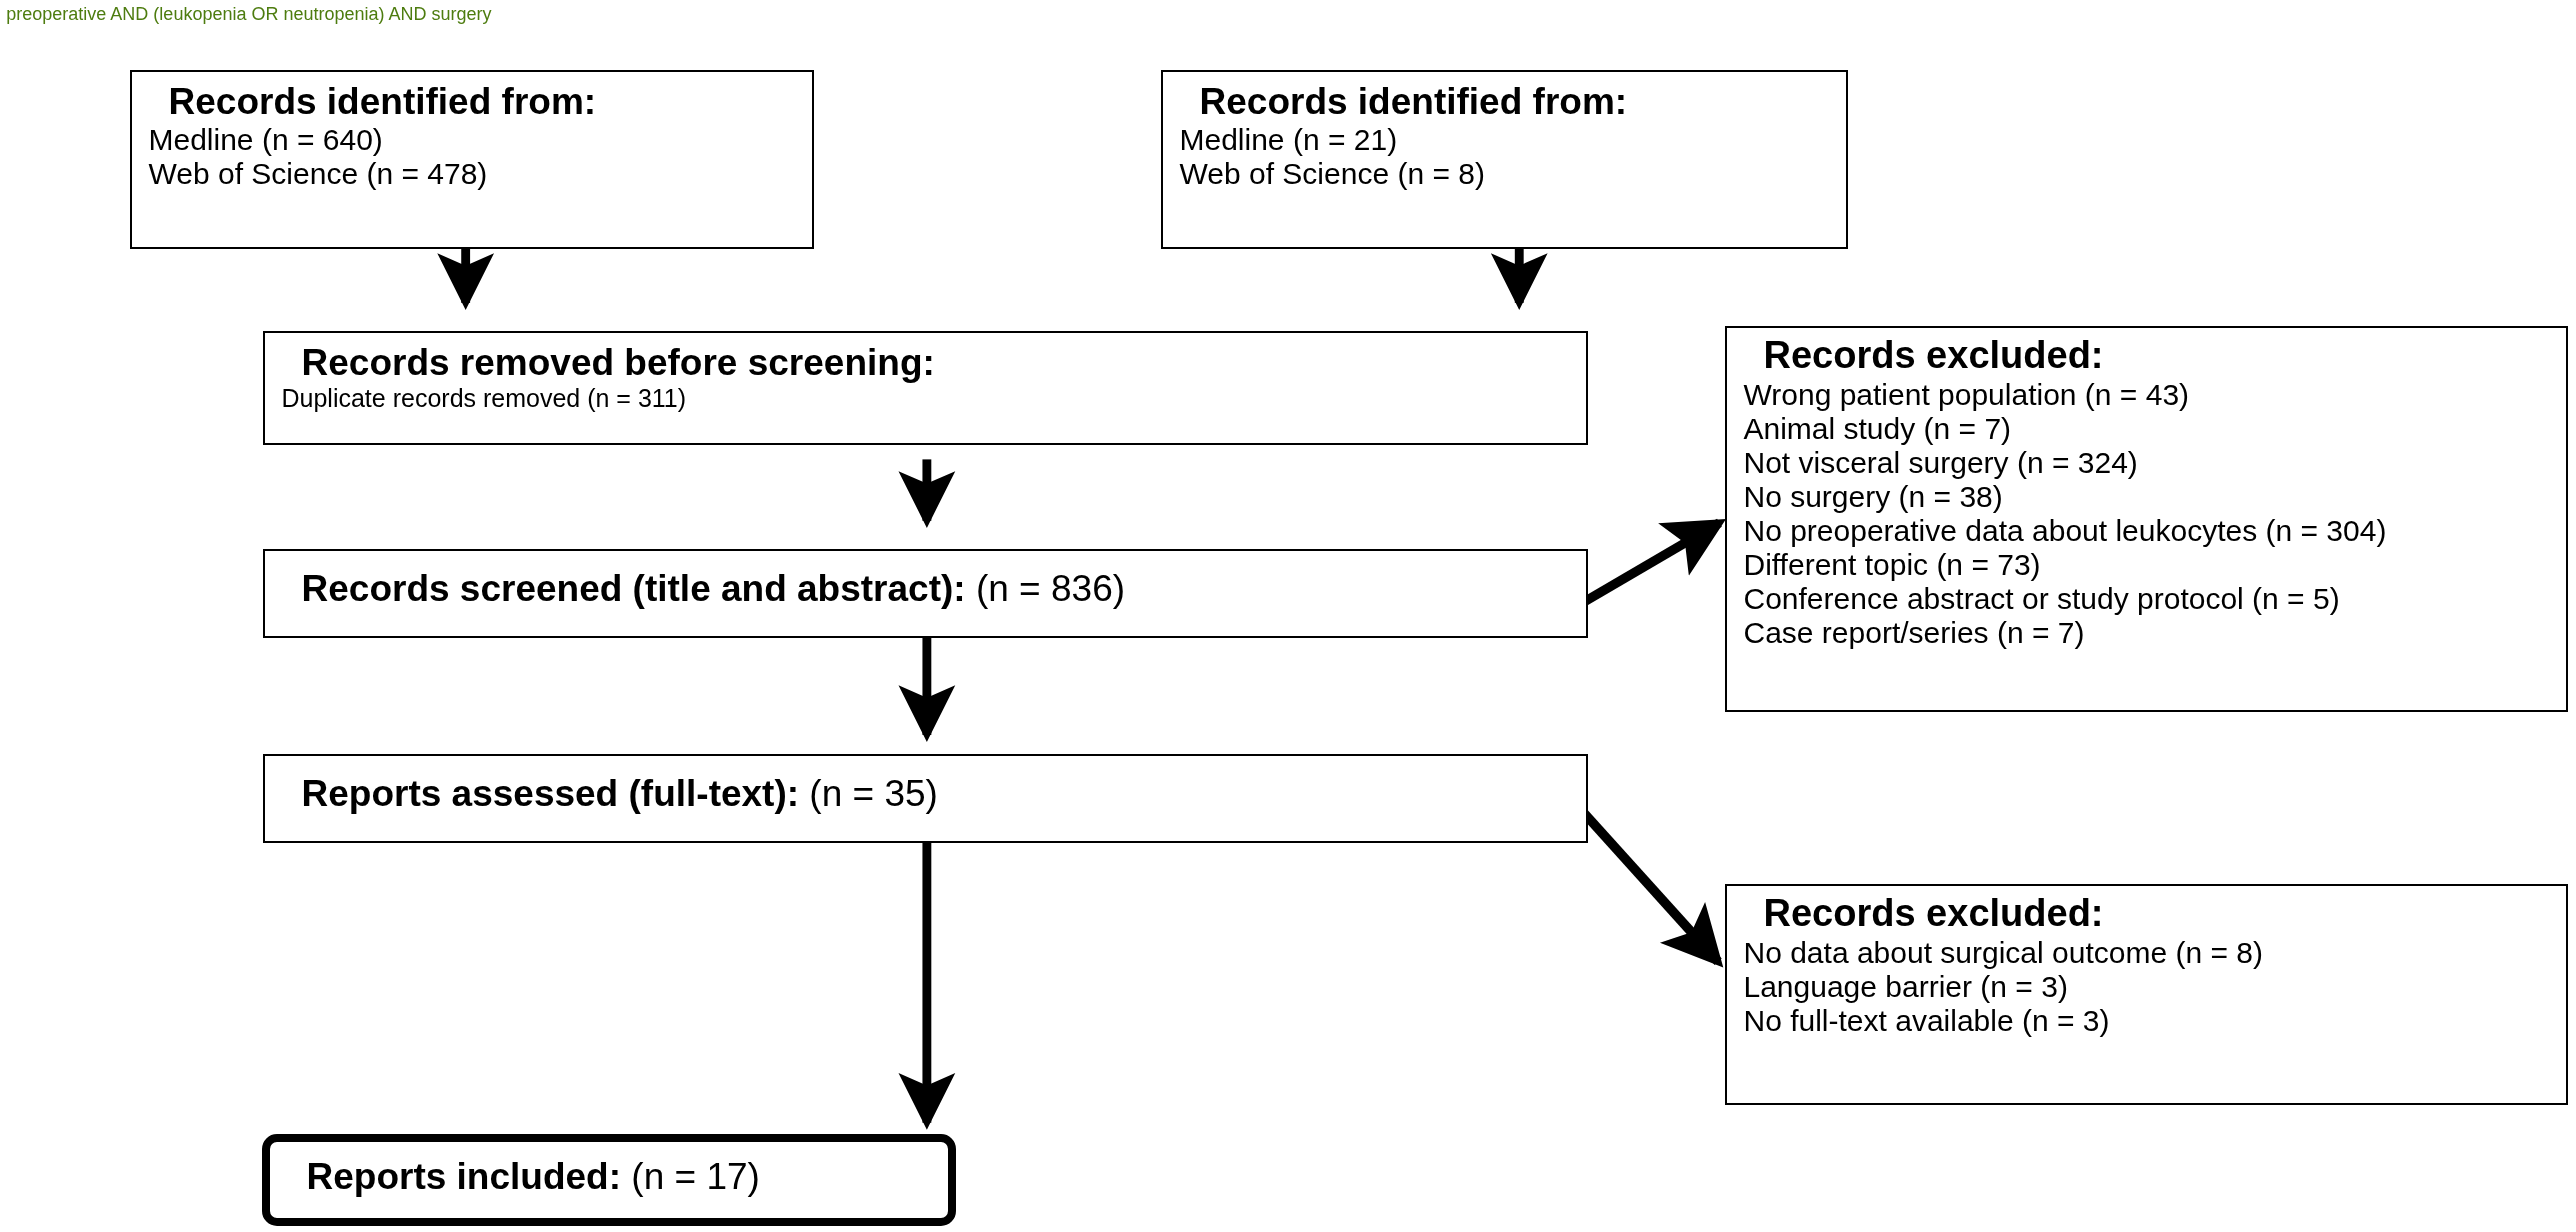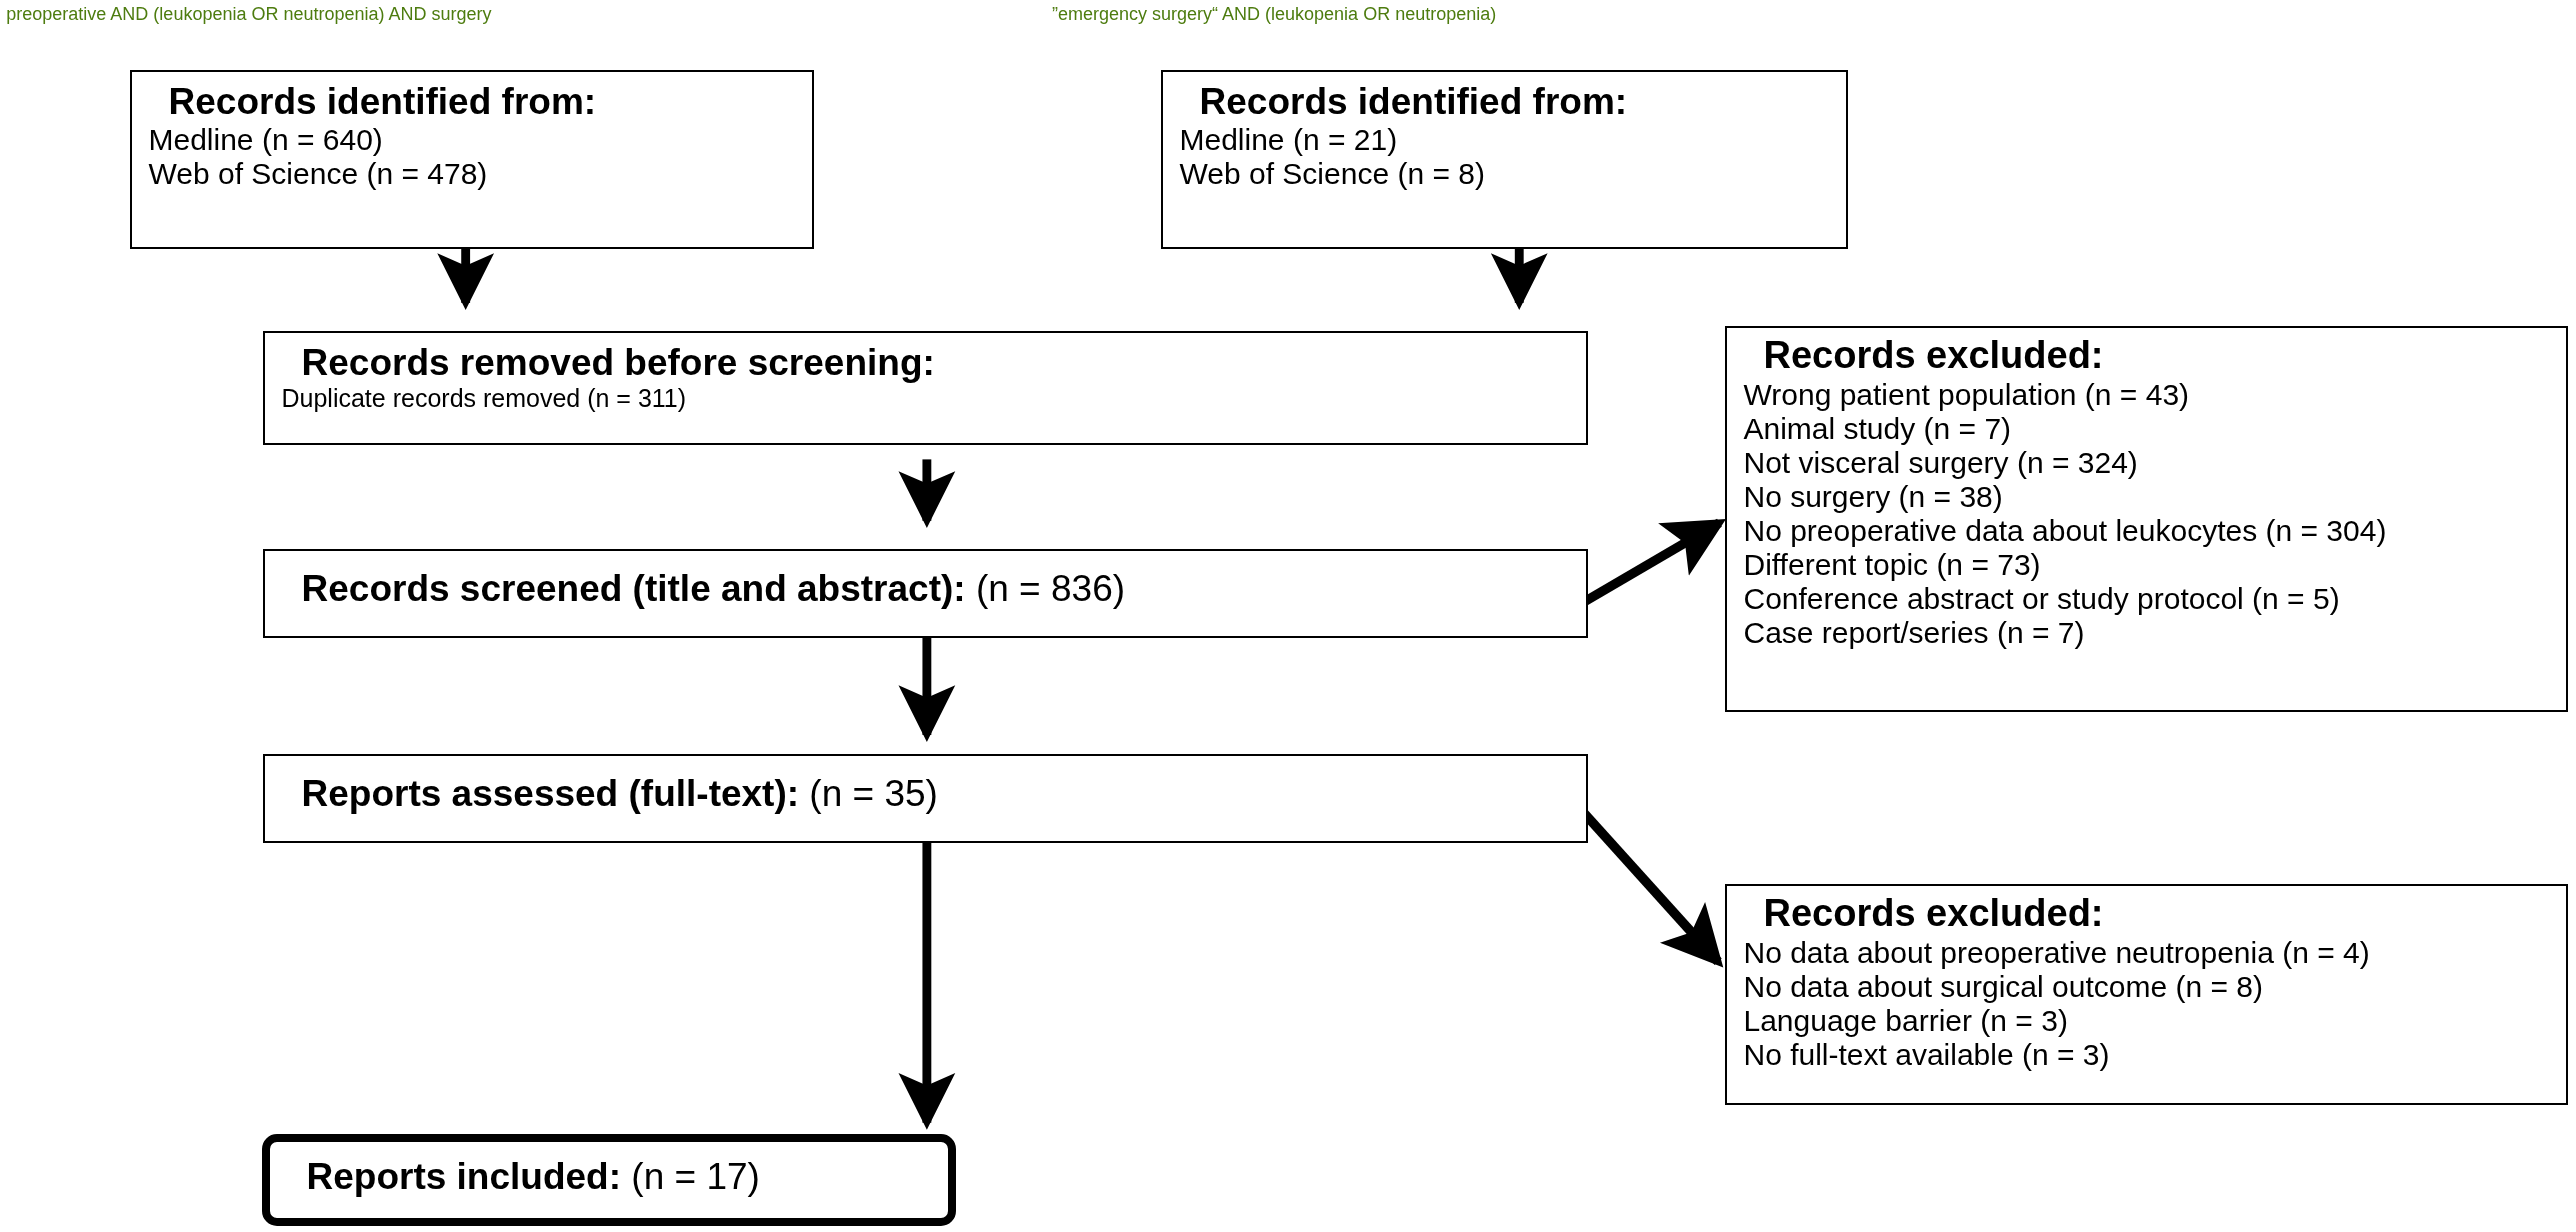--- a/index.html
+++ b/index.html
@@ -74,21 +74,20 @@
     pointer-events: none;
   }
 </style>
 </head>
 <body>
 
 <div id="canvas">
 
   <div class="abs query" style="left:6.3px; top:5px;">preoperative AND (leukopenia OR neutropenia) AND surgery</div>
 
-  <div class="abs query" style="left:1052px; top:5px;">”emergency surgery“ AND (leukopenia OR neutropenia)</div>
 
   <svg id="arrows" viewBox="0 0 4066 1946">
     <defs>
       <marker id="ah" markerWidth="7" markerHeight="7" refX="5.6" refY="3.5" orient="auto" markerUnits="strokeWidth">
         <path d="M0,0.3 L6.4,3.5 L0,6.7 L1.4,3.5 Z" fill="#000000"></path>
       </marker>
     </defs>
 
     <line x1="735" y1="392" x2="735" y2="478" stroke="#000" stroke-width="14" marker-end="url(#ah)"></line>
 
@@ -150,20 +149,19 @@
     <div class="box-line">Not visceral surgery (n = 324)</div>
     <div class="box-line">No surgery (n = 38)</div>
     <div class="box-line">No preoperative data about leukocytes (n = 304)</div>
     <div class="box-line">Different topic (n = 73)</div>
     <div class="box-line">Conference abstract or study protocol (n = 5)</div>
     <div class="box-line">Case report/series (n = 7)</div>
   </div>
 
   <div class="box box-exc" style="left:1725px; top:884px; width:843px; height:221px; padding-top:6.3px;">
     <div class="box-title">Records excluded:</div>
-    <div class="box-line">No data about preoperative neutropenia (n = 4)</div>
     <div class="box-line">No data about surgical outcome (n = 8)</div>
     <div class="box-line">Language barrier (n = 3)</div>
     <div class="box-line">No full-text available (n = 3)</div>
   </div>
 
 </div>
 
 
 </body></html>

